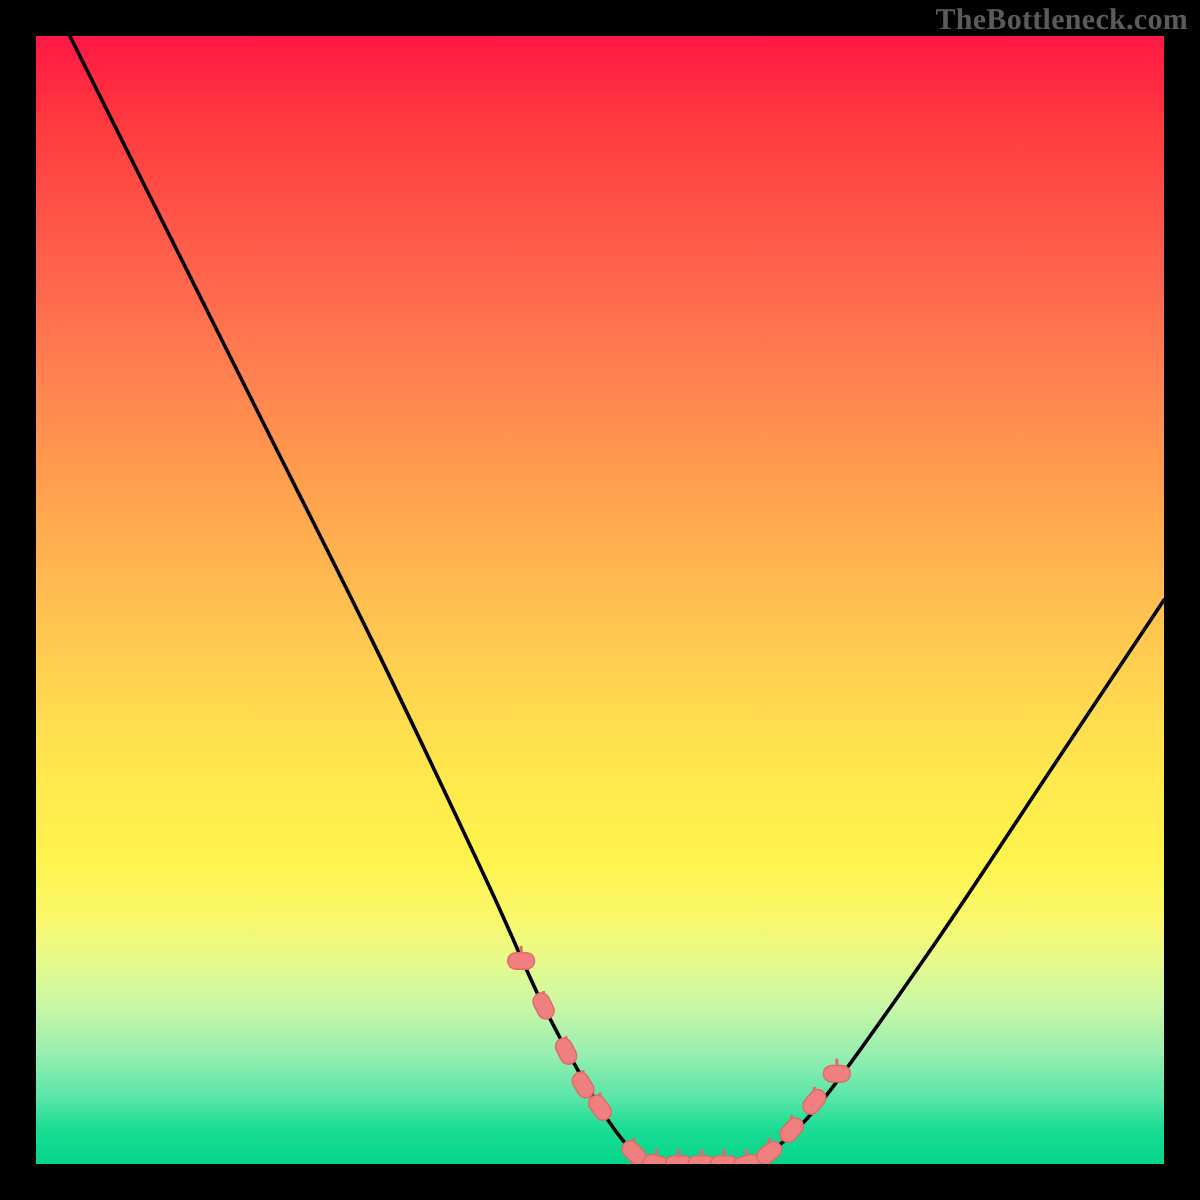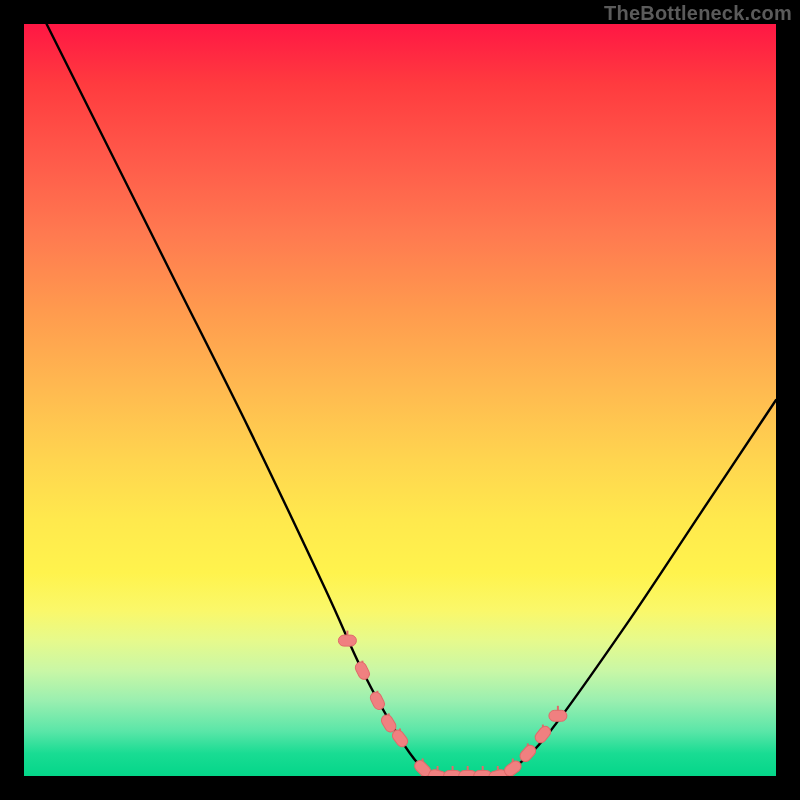--- a/index.html
+++ b/index.html
@@ -39,21 +39,21 @@
       #c9f7a6 86%,
       #9aefb0 90%,
       #5be6a8 94%,
       #19dc93 97%,
       #04d689 100%);
   }
   .watermark {
     position: absolute;
     top: 2px;
     right: 8px;
-    font-family: Liberation Sans, sans-serif;
+    font-family: Liberation Serif, serif;
     font-size: 20px;
     font-weight: bold;
     color: #5b5b5b;
     letter-spacing: 0.2px;
     user-select: none;
   }
   svg.plot {
     position: absolute;
     left: 0;
     top: 0;

